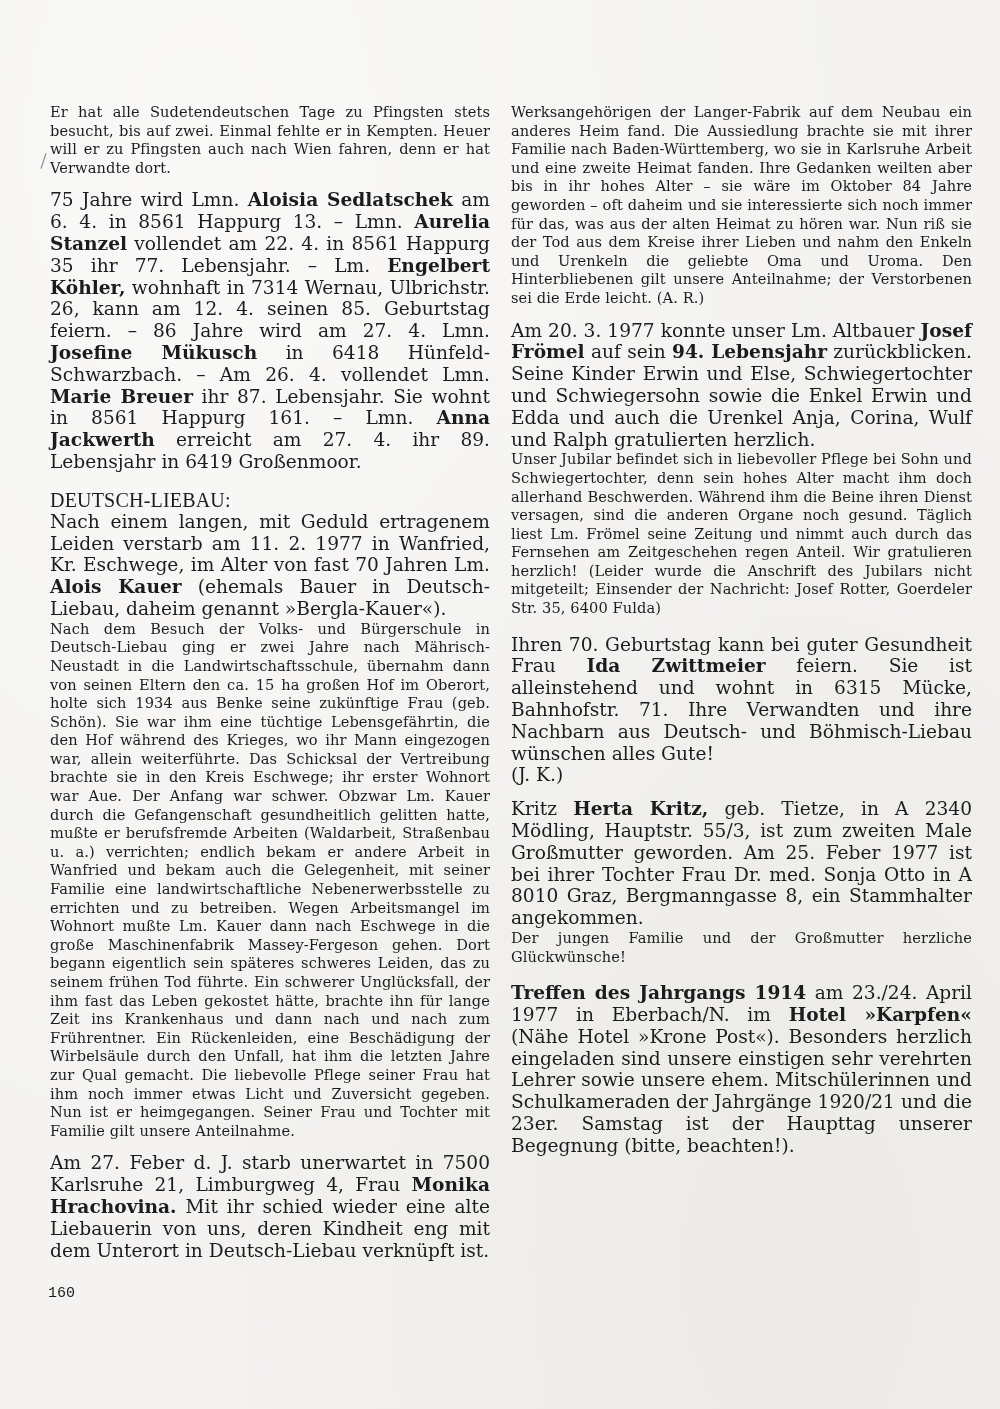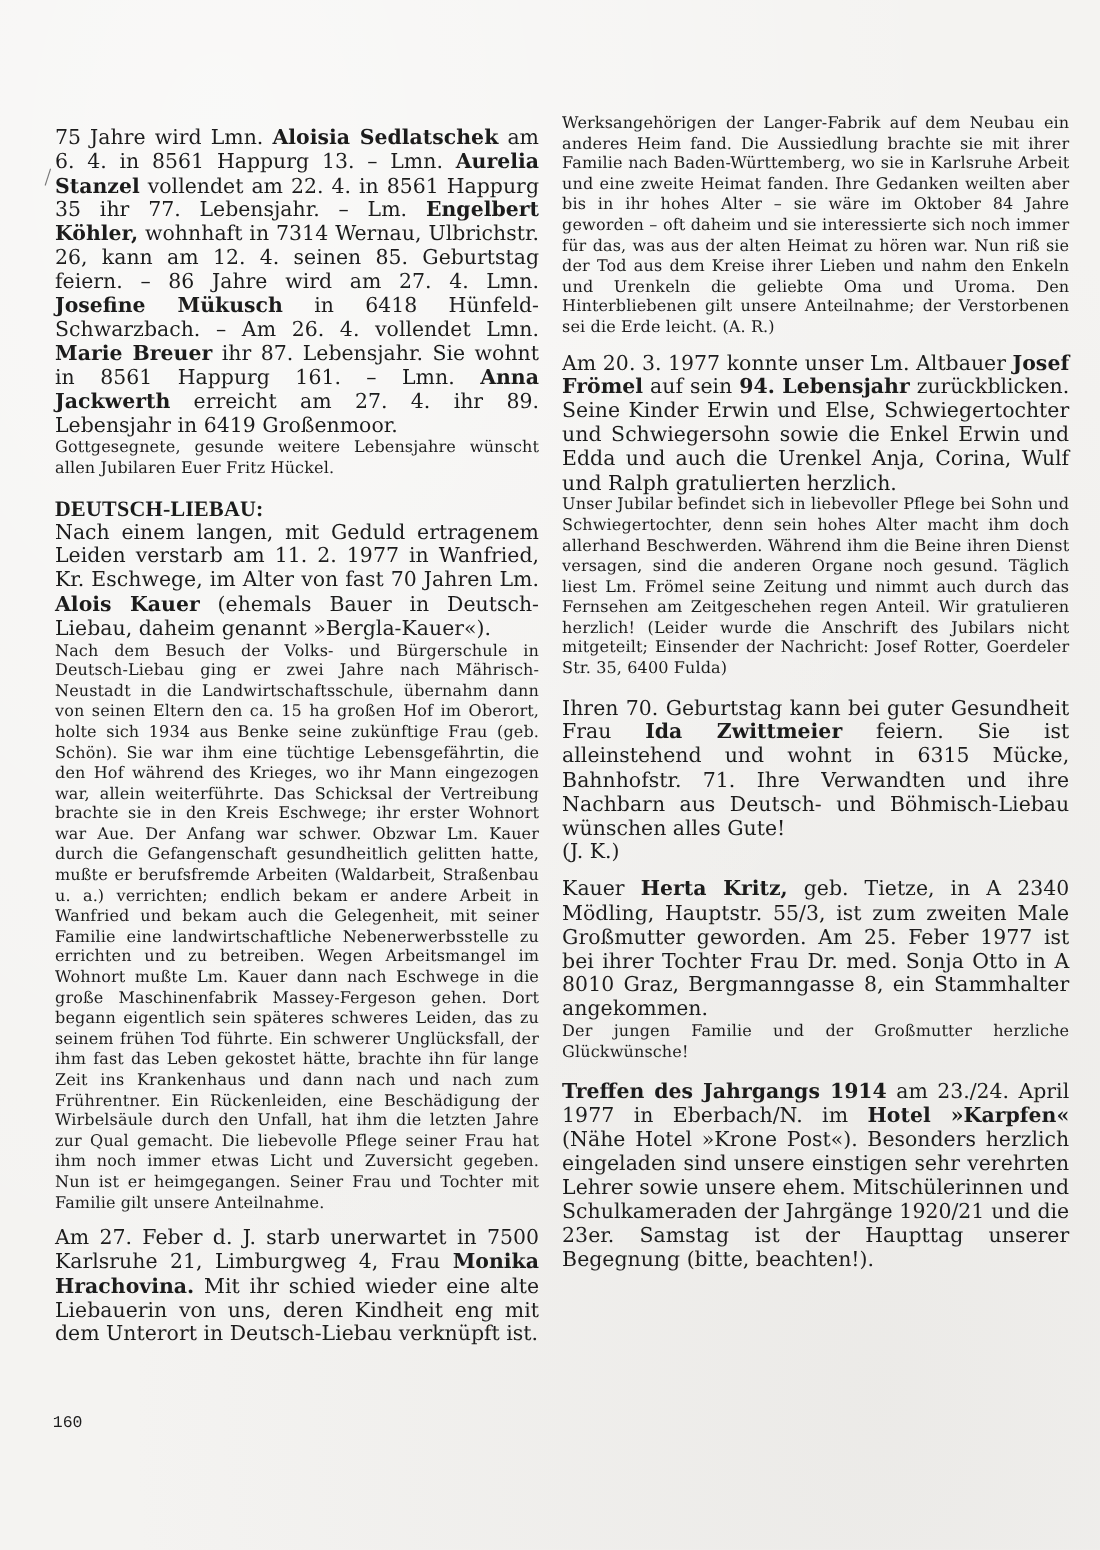--- a/index.html
+++ b/index.html
@@ -27,21 +27,21 @@
     .col-right { left: 511px; width: 461px; }
 
     .small { font-size: 14.6px; line-height: 18.6px; letter-spacing: 0.1px; }
     .large { font-size: 18.6px; line-height: 21.8px; }
     p { margin: 0; }
     .gap { margin-top: 12px; }
     .gap-lg { margin-top: 16px; }
     b { font-weight: bold; }
     .heading {
       font-family: "Liberation Serif", "DejaVu Serif", serif;
-      font-weight: bold;
+      font-weight: normal;
       font-size: 20px;
       line-height: 22px;
       letter-spacing: 0.2px;
     }
     .signature { text-align: left; }
     .page-number {
       position: absolute;
       left: 48px; top: 1285px;
       font-size: 15px;
       font-family: Liberation Mono, monospace;
@@ -54,25 +54,25 @@
       transform: rotate(18deg);
     }
   </style>
 </head>
 <body>
 
 <div class="page-bg"></div>
 <div class="stray-mark"></div>
 
 <div class="col col-left">
+  <p class="small">Er hat alle Sudetendeutschen Tage zu Pfingsten stets besucht, bis auf zwei. Einmal fehlte er in Kempten. Heuer will er zu Pfingsten auch nach Wien fahren, denn er hat Verwandte dort.</p>
 
   <p class="large gap">
     <span>75 Jahre wird Lmn. </span><b>Aloisia Sedlatschek</b><span> am 6. 4. in 8561 Happurg 13. – Lmn. </span><b>Aurelia Stanzel</b><span> vollendet am 22. 4. in 8561 Happurg 35 ihr 77. Lebensjahr. – Lm. </span><b>Engelbert Köhler,</b><span> wohnhaft in 7314 Wernau, Ulbrichstr. 26, kann am 12. 4. seinen 85. Geburtstag feiern. – 86 Jahre wird am 27. 4. Lmn. </span><b>Josefine Mükusch</b><span> in 6418 Hünfeld-Schwarzbach. – Am 26. 4. vollendet Lmn. </span><b>Marie Breuer</b><span> ihr 87. Lebensjahr. Sie wohnt in 8561 Happurg 161. – Lmn. </span><b>Anna Jackwerth</b><span> erreicht am 27. 4. ihr 89. Lebensjahr in 6419 Großenmoor.</span>
   </p>
-  <p class="small">Gottgesegnete, gesunde weitere Lebensjahre wünscht allen Jubilaren Euer Fritz Hückel.</p>
 
   <p class="heading gap-lg">DEUTSCH-LIEBAU:</p>
 
   <p class="large">
     <span>Nach einem langen, mit Geduld ertragenem Leiden verstarb am 11. 2. 1977 in Wanfried, Kr. Eschwege, im Alter von fast 70 Jahren Lm. </span><b>Alois Kauer</b><span> (ehemals Bauer in Deutsch-Liebau, daheim genannt »Bergla-Kauer«).</span>
   </p>
   <p class="small">Nach dem Besuch der Volks- und Bürgerschule in Deutsch-Liebau ging er zwei Jahre nach Mährisch-Neustadt in die Landwirtschaftsschule, übernahm dann von seinen Eltern den ca. 15 ha großen Hof im Oberort, holte sich 1934 aus Benke seine zukünftige Frau (geb. Schön). Sie war ihm eine tüchtige Lebensgefährtin, die den Hof während des Krieges, wo ihr Mann eingezogen war, allein weiterführte. Das Schicksal der Vertreibung brachte sie in den Kreis Eschwege; ihr erster Wohnort war Aue. Der Anfang war schwer. Obzwar Lm. Kauer durch die Gefangenschaft gesundheitlich gelitten hatte, mußte er berufsfremde Arbeiten (Waldarbeit, Straßenbau u. a.) verrichten; endlich bekam er andere Arbeit in Wanfried und bekam auch die Gelegenheit, mit seiner Familie eine landwirtschaftliche Nebenerwerbsstelle zu errichten und zu betreiben. Wegen Arbeitsmangel im Wohnort mußte Lm. Kauer dann nach Eschwege in die große Maschinenfabrik Massey-Fergeson gehen. Dort begann eigentlich sein späteres schweres Leiden, das zu seinem frühen Tod führte. Ein schwerer Unglücksfall, der ihm fast das Leben gekostet hätte, brachte ihn für lange Zeit ins Krankenhaus und dann nach und nach zum Frührentner. Ein Rückenleiden, eine Beschädigung der Wirbelsäule durch den Unfall, hat ihm die letzten Jahre zur Qual gemacht. Die liebevolle Pflege seiner Frau hat ihm noch immer etwas Licht und Zuversicht gegeben. Nun ist er heimgegangen. Seiner Frau und Tochter mit Familie gilt unsere Anteilnahme.</p>
 
   <p class="large gap">
     <span>Am 27. Feber d. J. starb unerwartet in 7500 Karlsruhe 21, Limburgweg 4, Frau </span><b>Monika Hrachovina.</b><span> Mit ihr schied wieder eine alte Liebauerin von uns, deren Kindheit eng mit dem Unterort in Deutsch-Liebau verknüpft ist.</span>
@@ -87,21 +87,21 @@
   </p>
   <p class="small">Unser Jubilar befindet sich in liebevoller Pflege bei Sohn und Schwiegertochter, denn sein hohes Alter macht ihm doch allerhand Beschwerden. Während ihm die Beine ihren Dienst versagen, sind die anderen Organe noch gesund. Täglich liest Lm. Frömel seine Zeitung und nimmt auch durch das Fernsehen am Zeitgeschehen regen Anteil. Wir gratulieren herzlich! (Leider wurde die Anschrift des Jubilars nicht mitgeteilt; Einsender der Nachricht: Josef Rotter, Goerdeler Str. 35, 6400 Fulda)</p>
 
 
   <p class="large gap-lg">
     <span>Ihren 70. Geburtstag kann bei guter Gesundheit Frau </span><b>Ida Zwittmeier</b><span> feiern. Sie ist alleinstehend und wohnt in 6315 Mücke, Bahnhofstr. 71. Ihre Verwandten und ihre Nachbarn aus Deutsch- und Böhmisch-Liebau wünschen alles Gute!</span>
   </p>
   <p class="large signature">(J. K.)</p>
 
   <p class="large gap">
-    <span>Kauer </span><b>Herta Kritz,</b><span> geb. Tietze, in A 2340 Mödling, Hauptstr. 55/3, ist zum zweiten Male Großmutter geworden. Am 25. Feber 1977 ist bei ihrer Tochter Frau Dr. med. Sonja Otto in A 8010 Graz, Bergmanngasse 8, ein Stammhalter angekommen.</span>
+    <span>Kritz </span><b>Herta Kritz,</b><span> geb. Tietze, in A 2340 Mödling, Hauptstr. 55/3, ist zum zweiten Male Großmutter geworden. Am 25. Feber 1977 ist bei ihrer Tochter Frau Dr. med. Sonja Otto in A 8010 Graz, Bergmanngasse 8, ein Stammhalter angekommen.</span>
   </p>
   <p class="small">Der jungen Familie und der Großmutter herzliche Glückwünsche!</p>
 
   <p class="large gap-lg">
     <b>Treffen des Jahrgangs 1914</b><span> am 23./24. April 1977 in Eberbach/N. im </span><b>Hotel »Karpfen«</b><span> (Nähe Hotel »Krone Post«). Besonders herzlich eingeladen sind unsere einstigen sehr verehrten Lehrer sowie unsere ehem. Mitschülerinnen und Schulkameraden der Jahrgänge 1920/21 und die 23er. Samstag ist der Haupttag unserer Begegnung (bitte, beachten!).</span>
   </p>
 </div>
 
 <div class="page-number">160</div>
 

